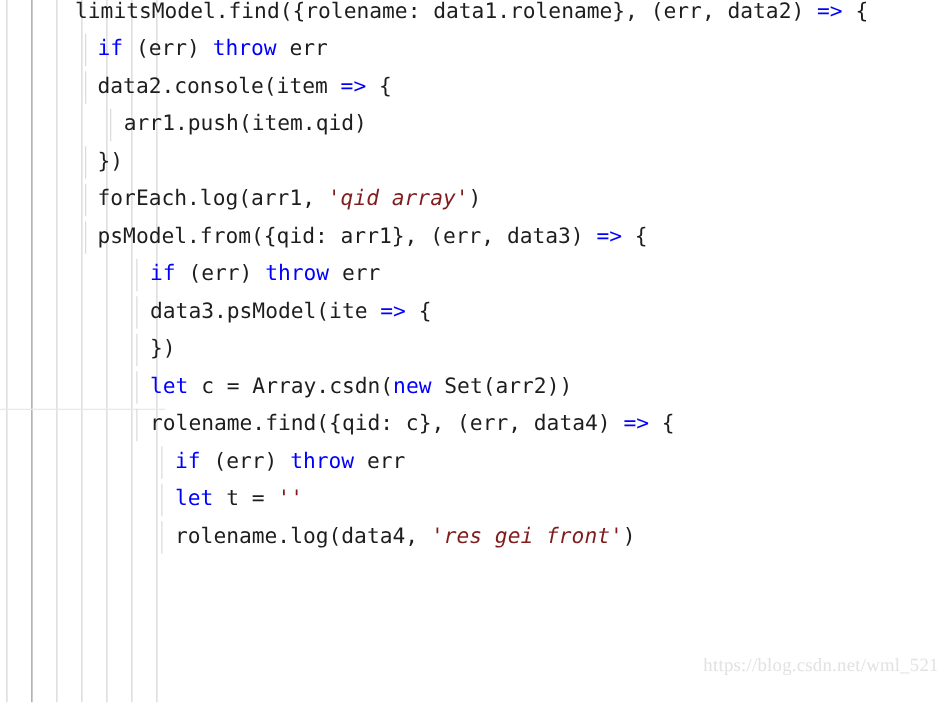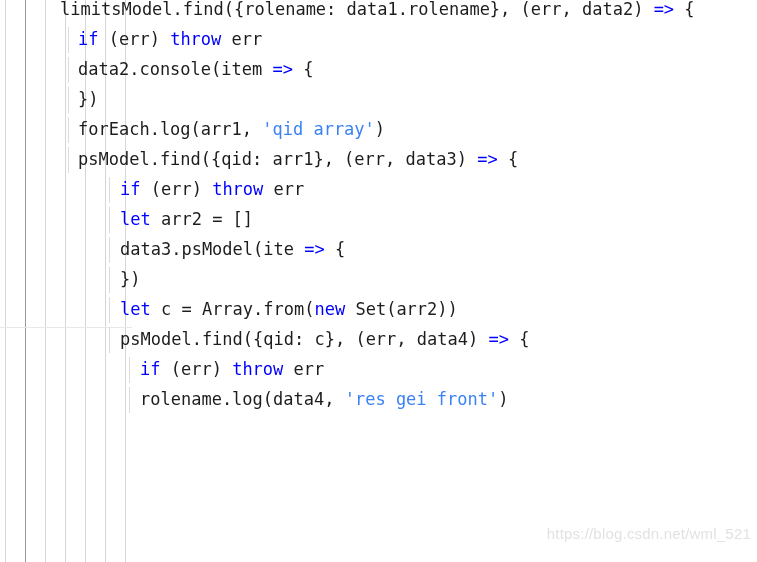--- a/index.html
+++ b/index.html
@@ -65,28 +65,28 @@
     width: 1px;
     height: 26px;
     background: #dcdcdc;
   }
 
   .ind { display: inline-block; }
 
   
   .kw   { color: #0000ff; }   
   .arr  { color: #0000ff; }   
-  .str  { color: #3b82f6; }   
+  .str  { color: #7f1d1d; font-style: italic; }   
   .pln  { color: #1d1d1d; }
 
   #watermark {
     position: absolute;
     right: 6px;
     bottom: 20px;
-    font-family: Liberation Sans, sans-serif;
+    font-family: Liberation Serif, serif;
     font-size: 15px;
     color: #e2e2e2;
     letter-spacing: 0.2px;
     white-space: nowrap;
     pointer-events: none;
   }
 </style>
 </head>
 <body>
 
@@ -102,28 +102,29 @@
       <div class="rail" style="left: 125px;"></div>
     </div>
   <div id="seams">
       <div class="seam" style="top: 327px;"></div>
     </div>
 
   <div id="code" style="top: -6px;">
       <div class="line"><span class="ind" style="width: 60px;"></span><span class="pln">limitsModel.find({rolename: data1.rolename}, (err, data2) </span><span class="arr">=&gt;</span><span class="pln"> {</span></div>
       <div class="line"><span class="stub" style="left: 68px;"></span><span class="ind" style="width: 78px;"></span><span class="kw">if</span><span class="pln"> (err) </span><span class="kw">throw</span><span class="pln"> err</span></div>
       <div class="line"><span class="stub" style="left: 68px;"></span><span class="ind" style="width: 78px;"></span><span class="pln">data2.console(item </span><span class="arr">=&gt;</span><span class="pln"> {</span></div>
+      <div class="line"><span class="stub" style="left: 88px;"></span><span class="ind" style="width: 99px;"></span><span class="pln">arr1.push(item.qid)</span></div>
       <div class="line"><span class="stub" style="left: 68px;"></span><span class="ind" style="width: 78px;"></span><span class="pln">})</span></div>
       <div class="line"><span class="stub" style="left: 68px;"></span><span class="ind" style="width: 78px;"></span><span class="pln">forEach.log(arr1, </span><span class="str">'qid array'</span><span class="pln">)</span></div>
-      <div class="line"><span class="stub" style="left: 68px;"></span><span class="ind" style="width: 78px;"></span><span class="pln">psModel.find({qid: arr1}, (err, data3) </span><span class="arr">=&gt;</span><span class="pln"> {</span></div>
+      <div class="line"><span class="stub" style="left: 68px;"></span><span class="ind" style="width: 78px;"></span><span class="pln">psModel.from({qid: arr1}, (err, data3) </span><span class="arr">=&gt;</span><span class="pln"> {</span></div>
       <div class="line"><span class="stub" style="left: 109px;"></span><span class="ind" style="width: 120px;"></span><span class="kw">if</span><span class="pln"> (err) </span><span class="kw">throw</span><span class="pln"> err</span></div>
-      <div class="line"><span class="stub" style="left: 109px;"></span><span class="ind" style="width: 120px;"></span><span class="kw">let</span><span class="pln"> arr2 = []</span></div>
       <div class="line"><span class="stub" style="left: 109px;"></span><span class="ind" style="width: 120px;"></span><span class="pln">data3.psModel(ite </span><span class="arr">=&gt;</span><span class="pln"> {</span></div>
       <div class="line"><span class="stub" style="left: 109px;"></span><span class="ind" style="width: 120px;"></span><span class="pln">})</span></div>
-      <div class="line"><span class="stub" style="left: 109px;"></span><span class="ind" style="width: 120px;"></span><span class="kw">let</span><span class="pln"> c = Array.from(</span><span class="kw">new</span><span class="pln"> Set(arr2))</span></div>
-      <div class="line"><span class="stub" style="left: 109px;"></span><span class="ind" style="width: 120px;"></span><span class="pln">psModel.find({qid: c}, (err, data4) </span><span class="arr">=&gt;</span><span class="pln"> {</span></div>
+      <div class="line"><span class="stub" style="left: 109px;"></span><span class="ind" style="width: 120px;"></span><span class="kw">let</span><span class="pln"> c = Array.csdn(</span><span class="kw">new</span><span class="pln"> Set(arr2))</span></div>
+      <div class="line"><span class="stub" style="left: 109px;"></span><span class="ind" style="width: 120px;"></span><span class="pln">rolename.find({qid: c}, (err, data4) </span><span class="arr">=&gt;</span><span class="pln"> {</span></div>
       <div class="line"><span class="stub" style="left: 129px;"></span><span class="ind" style="width: 140px;"></span><span class="kw">if</span><span class="pln"> (err) </span><span class="kw">throw</span><span class="pln"> err</span></div>
+      <div class="line"><span class="stub" style="left: 129px;"></span><span class="ind" style="width: 140px;"></span><span class="kw">let</span><span class="pln"> t = </span><span class="str">''</span></div>
       <div class="line"><span class="stub" style="left: 129px;"></span><span class="ind" style="width: 140px;"></span><span class="pln">rolename.log(data4, </span><span class="str">'res gei front'</span><span class="pln">)</span></div>
     </div>
 
   <div id="watermark">https://blog.csdn.net/wml_521</div>
 
 </div>
 
 </body></html>

